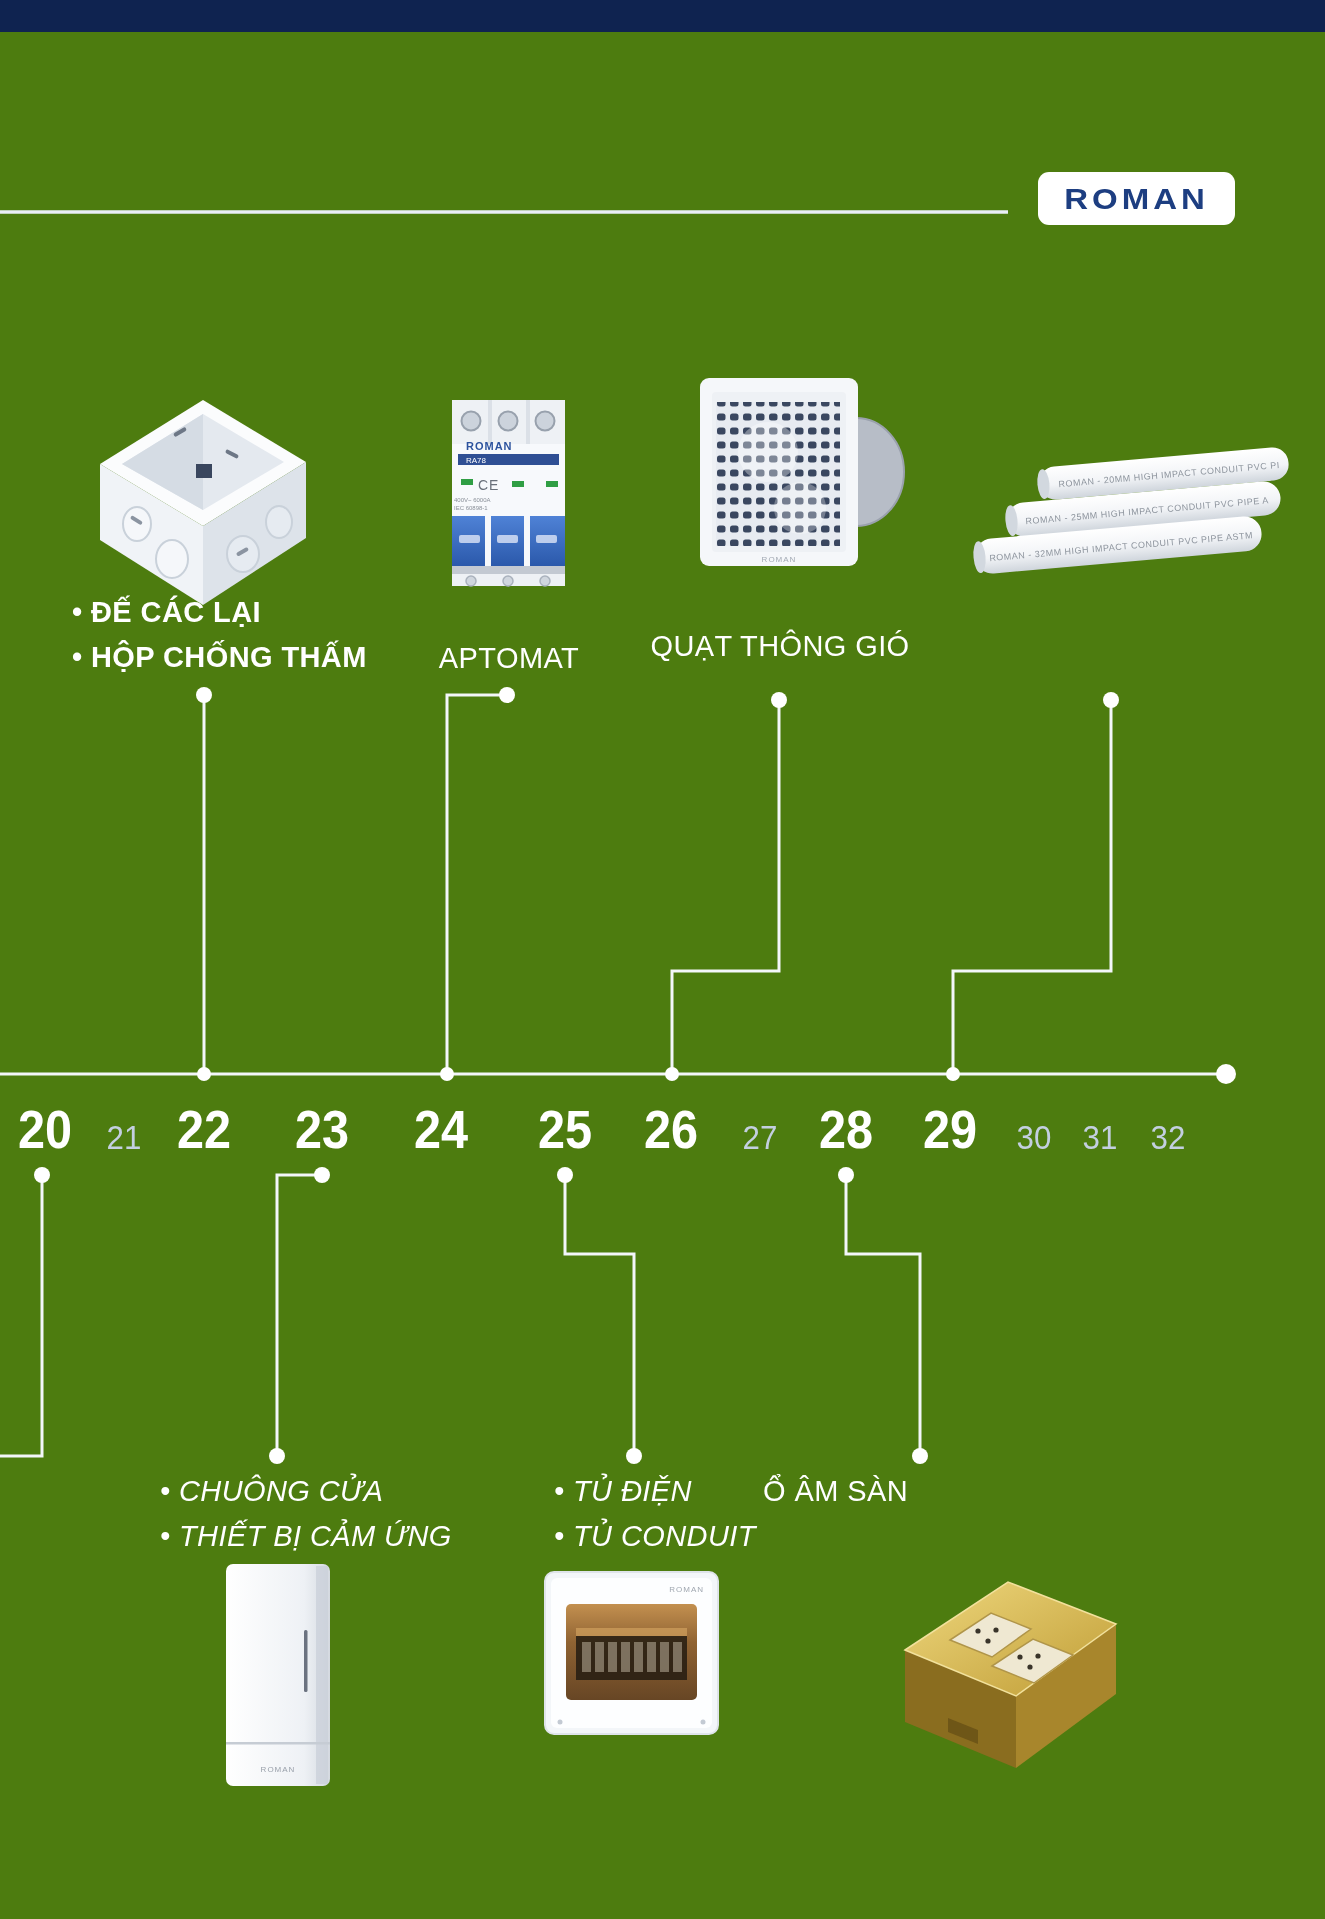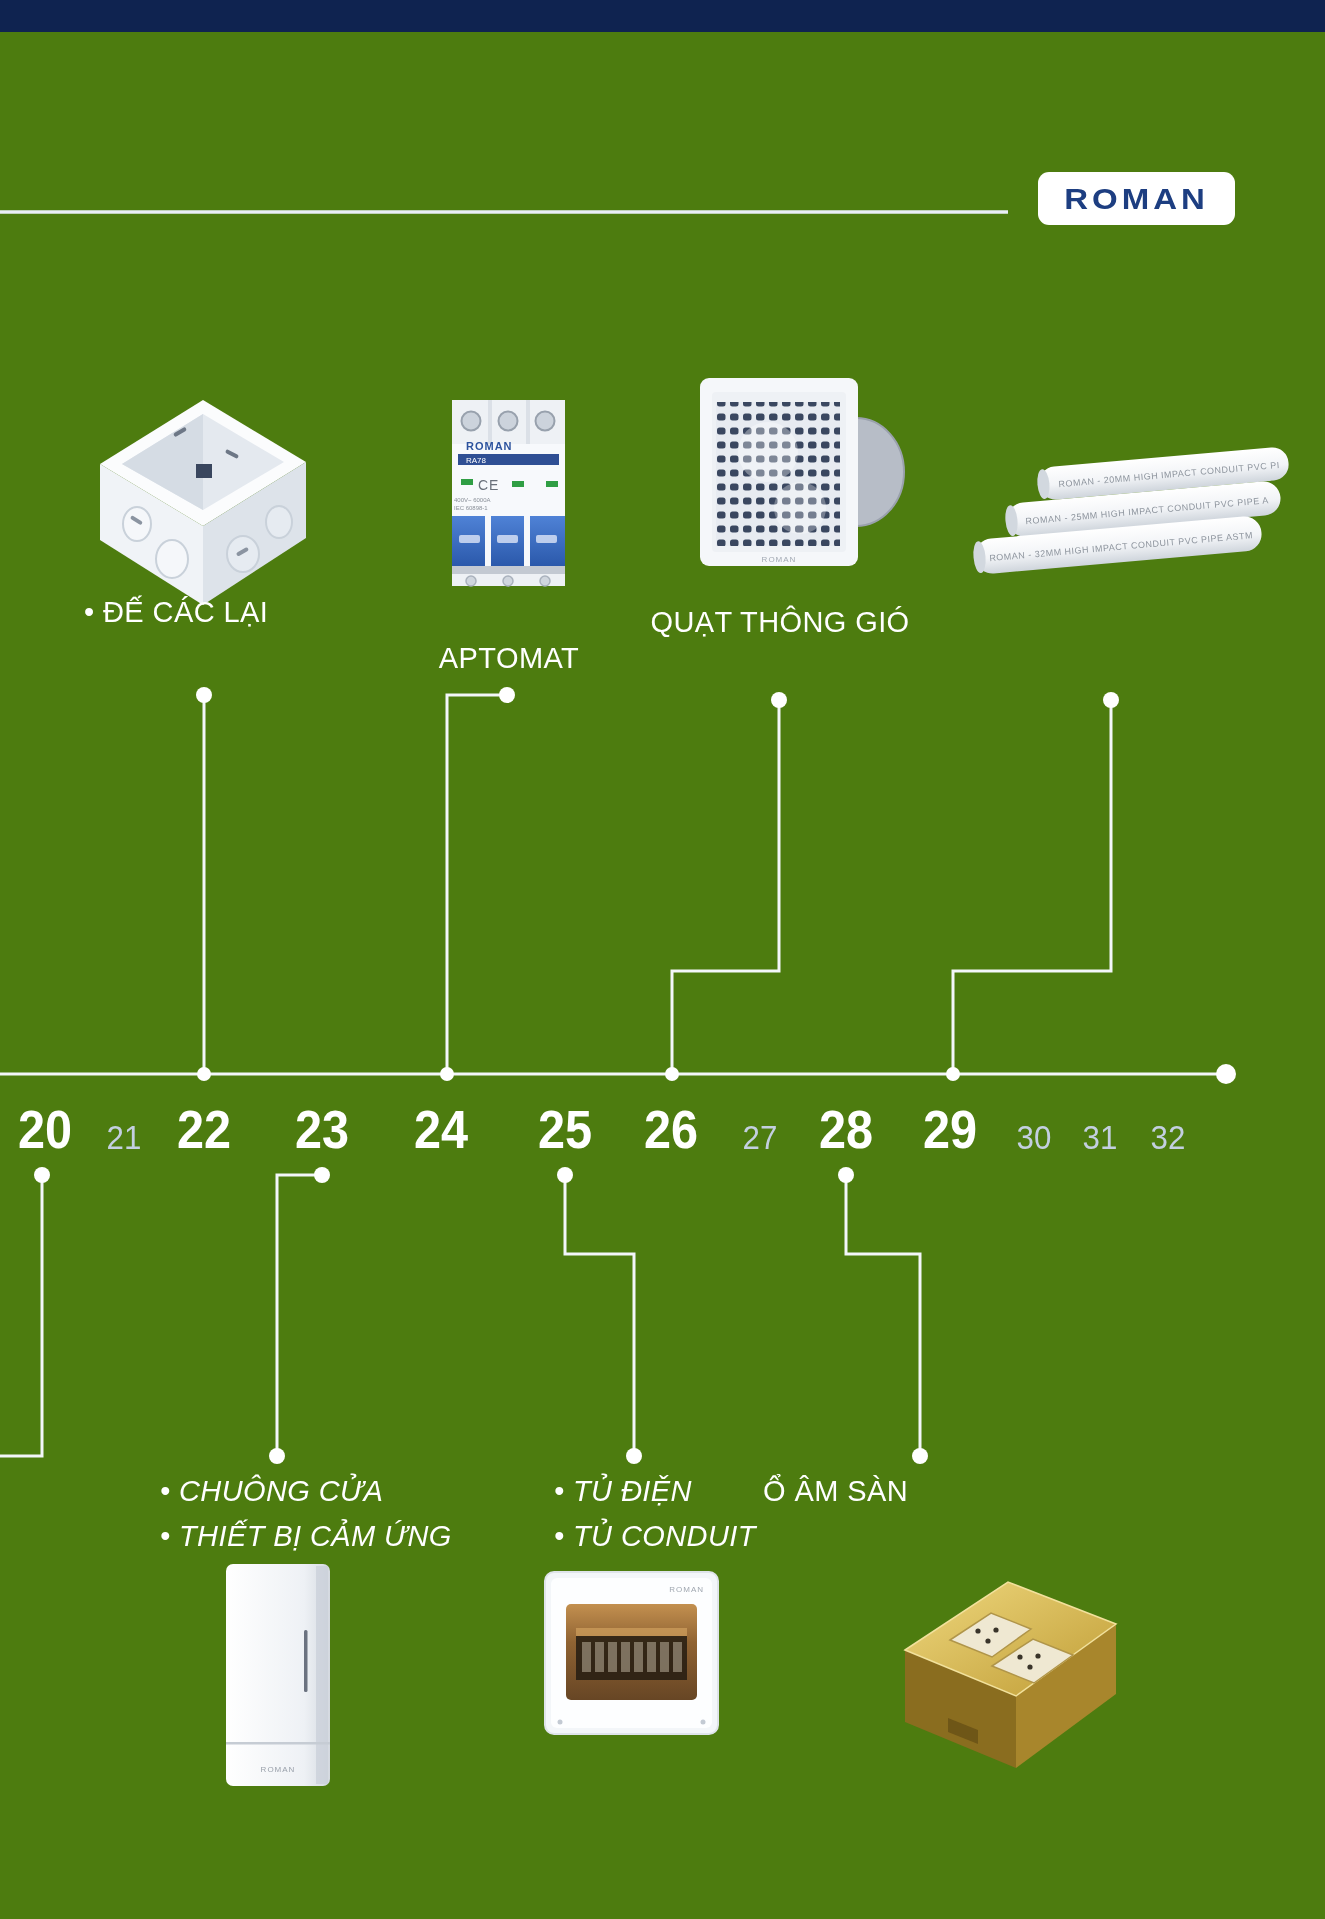--- a/index.html
+++ b/index.html
@@ -230,27 +230,28 @@
           <circle cx="996" cy="1598" r="2.6"></circle>
           <circle cx="988" cy="1609" r="2.6"></circle>
         <circle cx="1020" cy="1625" r="2.6"></circle>
           <circle cx="1038" cy="1624" r="2.6"></circle>
           <circle cx="1030" cy="1635" r="2.6"></circle>
       </g>
       <polygon points="948,1686 978,1698 978,1712 948,1700" fill="#6e5617"></polygon>
     </g>
   </svg>
 
-  <div class="abs label" style="left:84px;top:558px;">
+  <div class="abs label" style="left:72px;top:558px;font-weight:bold;">
     <div>• ĐẾ CÁC LẠI</div>
+    <div>• HỘP CHỐNG THẤM</div>
   </div>
 
   <div class="abs label centered" style="left:509px;top:604px;">APTOMAT</div>
 
-  <div class="abs label centered" style="left:780px;top:568px;">QUẠT THÔNG GIÓ</div>
+  <div class="abs label centered" style="left:780px;top:592px;">QUẠT THÔNG GIÓ</div>
 
 
   <div class="abs label" style="left:160px;top:1437px;font-style:italic;">
     <div>• CHUÔNG CỬA</div>
     <div>• THIẾT BỊ CẢM ỨNG</div>
   </div>
 
   <div class="abs label" style="left:554px;top:1437px;font-style:italic;">
     <div>• TỦ ĐIỆN</div>
     <div>• TỦ CONDUIT</div>

